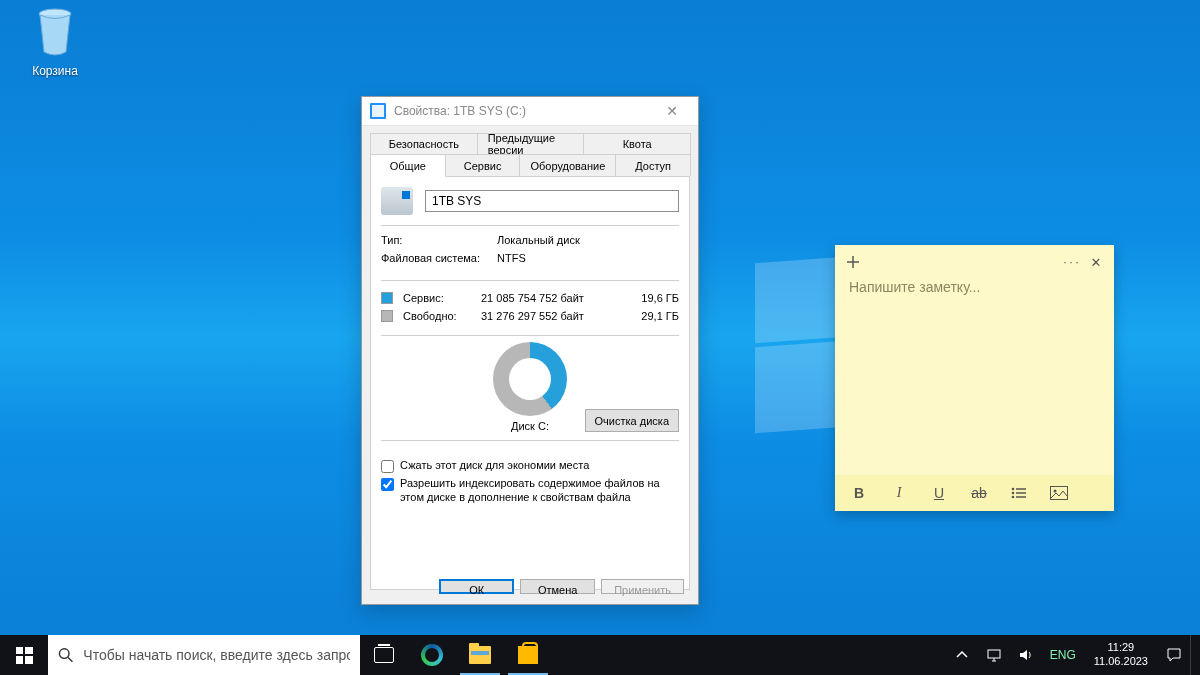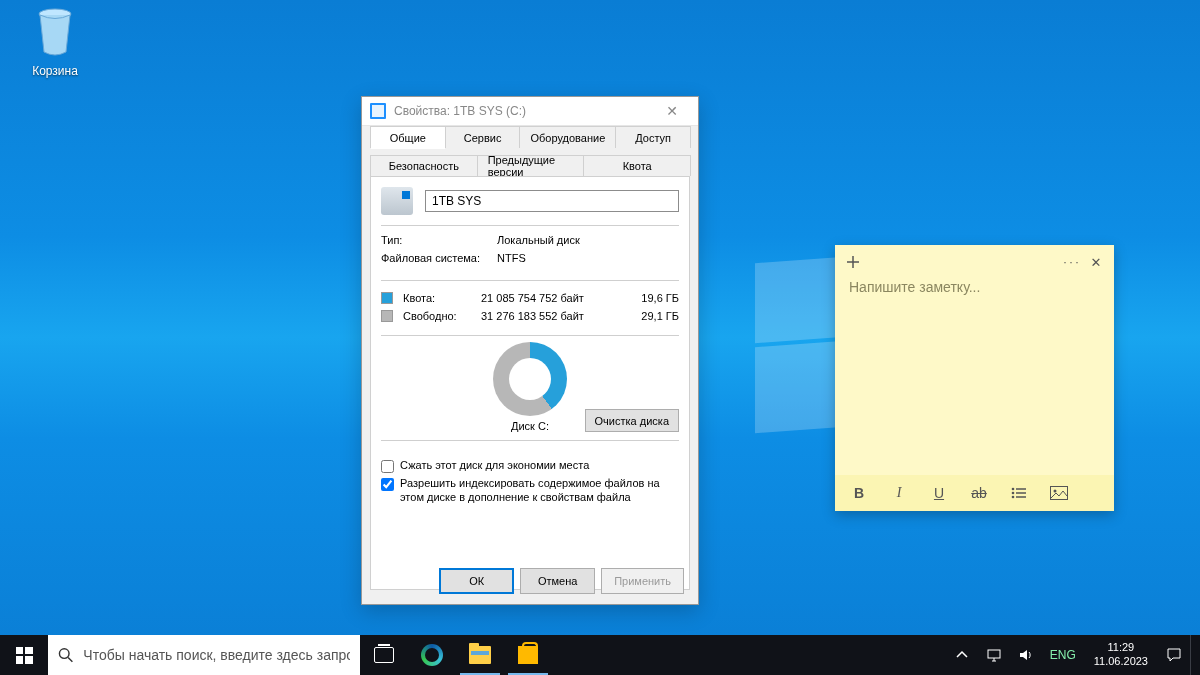--- a/index.html
+++ b/index.html
@@ -70,21 +70,21 @@
   .donut .hole{ position:absolute; left:16px; top:16px; width:42px;height:42px; border-radius:50%; background:#fff;}
   .disk-label { font-size:11px; margin-top:4px;}
   .cleanup-btn { position:absolute; right:0; bottom:8px; height:23px; padding:0 9px; font-size:11px; background:#e1e1e1; border:1px solid #adadad; cursor:pointer;}
 
   .checks { padding: 16px 0 4px; }
   .check-row { display:flex; align-items:flex-start; gap:6px; font-size:11px; padding:2px 0;justify-content:space-between;}
   .check-row input { margin-top:1px; }
   .check-row .txt { flex:1; line-height:1.25;}
 
   .btn-row { position:absolute; left:0; right:0; bottom:10px; display:flex; justify-content:flex-end; gap:6px; padding: 0 14px;}
-  .win-btn { height:26px; min-width:75px; padding:4px 12px; font-size:11px; background:#e1e1e1; border:1px solid #adadad; cursor:pointer;margin-top:16px;}
+  .win-btn { height:15px; min-width:75px; padding:4px 12px; font-size:11px; background:#e1e1e1; border:1px solid #adadad; cursor:pointer;margin-top:16px;}
   .win-btn.default { border-color:#0078d7; box-shadow: inset 0 0 0 1px #0078d7;}
   .win-btn:disabled { color:#9a9a9a; background:#f0f0f0; cursor:default;}
 
   
   .sticky { position:absolute; left:835px; top:245px; width:279px; height:266px; background:#fef9c8; box-shadow:0 4px 12px rgba(0,0,0,0.25); display:flex; flex-direction:column;}
   .sticky-top { height:34px; display:flex; align-items:center; padding:0 6px; }
   .sticky-add { width:24px; height:24px; display:flex;align-items:center;justify-content:center; cursor:pointer; color:#555; border-radius:2px;}
   .sticky-menu { margin-left:auto; width:24px; height:24px; display:flex;align-items:center;justify-content:center; cursor:pointer; color:#555; letter-spacing:2px; font-size:12px;}
   .sticky-close { width:24px; height:24px; display:flex;align-items:center;justify-content:center; cursor:pointer; color:#555; font-size:13px;}
   .sticky-body { flex:1; padding:0 14px 4px; color:#8b8760; font-size:14px;}
@@ -143,31 +143,31 @@
     <div class="recycle-label">Корзина</div>
   </div>
 
   <div class="props">
     <div class="props-titlebar">
       <div class="ti"></div>
       <span>Свойства: 1TB SYS (C:)</span>
       <div class="props-close">✕</div>
     </div>
 
+    <div class="tabs-row">
+      <div class="tab">Безопасность</div>
+      <div class="tab">Предыдущие версии</div>
+      <div class="tab">Квота</div>
+    </div>
     <div class="tabs-row tabs-row2">
       <div class="tab active">Общие</div>
       <div class="tab">Сервис</div>
       <div class="tab">Оборудование</div>
       <div class="tab">Доступ</div>
     </div>
-    <div class="tabs-row">
-      <div class="tab">Безопасность</div>
-      <div class="tab">Предыдущие версии</div>
-      <div class="tab">Квота</div>
-    </div>
 
     <div class="tab-body">
       <div class="drive-row">
         <div class="drive-icon"></div>
         <div class="drive-name">1TB SYS</div>
       </div>
 
       <div class="kv-rows">
         <div class="kv">
           <span class="kv-label">Тип:</span>
@@ -175,28 +175,28 @@
         </div>
         <div class="kv">
           <span class="kv-label">Файловая система:</span>
           <span class="kv-value">NTFS</span>
         </div>
       </div>
 
       <div class="usage">
         <div class="usage-row">
           <span class="swatch sw-blue"></span>
-          <span class="u-label">Квота:</span>
+          <span class="u-label">Сервис:</span>
           <span class="u-bytes">21 085 754 752 байт</span>
           <span class="u-gb">19,6 ГБ</span>
         </div>
         <div class="usage-row">
           <span class="swatch sw-grey"></span>
           <span class="u-label">Свободно:</span>
-          <span class="u-bytes">31 276 183 552 байт</span>
+          <span class="u-bytes">31 276 297 552 байт</span>
           <span class="u-gb">29,1 ГБ</span>
         </div>
       </div>
 
 
       <div class="donut-wrap">
         <div class="donut">
           <div class="ring"></div>
             <div class="hole"></div>
         </div>

